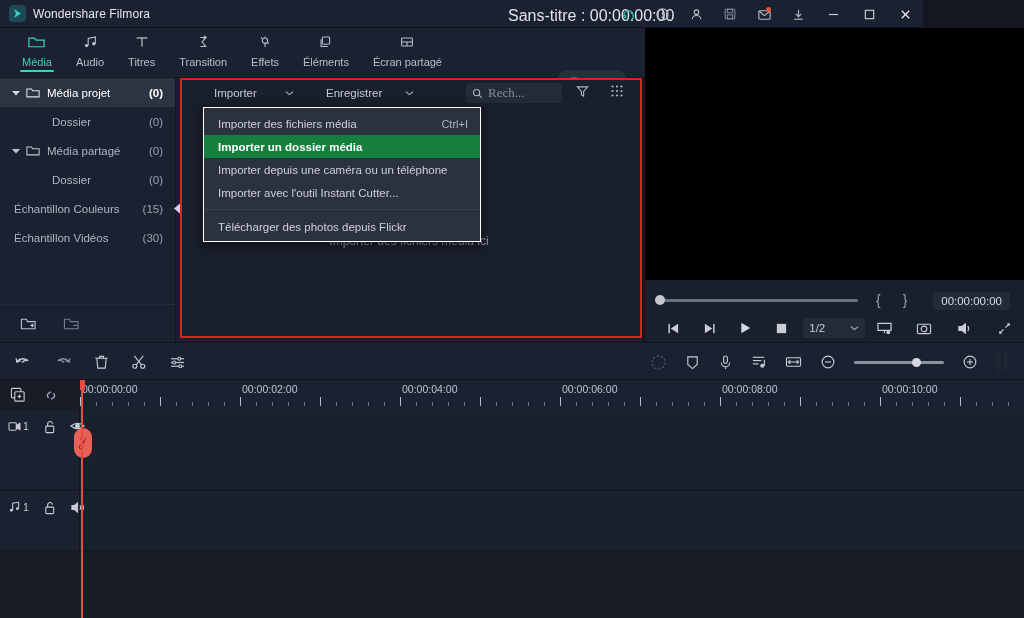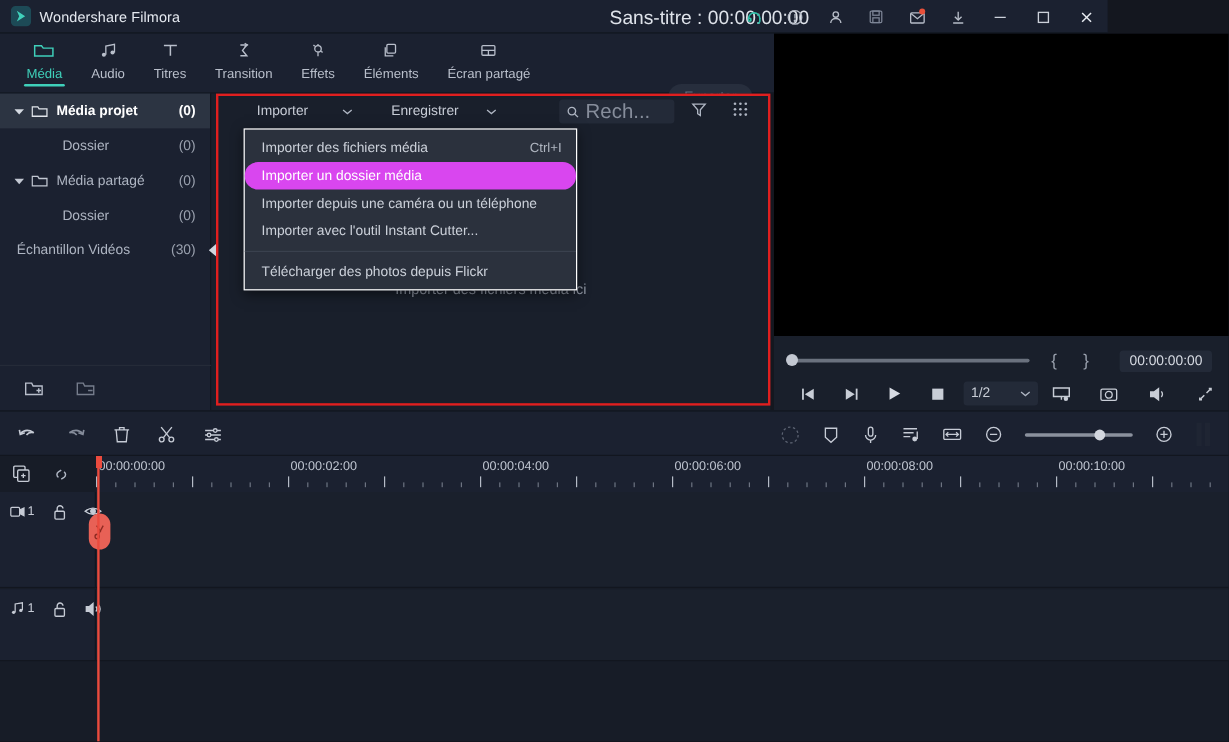--- a/index.html
+++ b/index.html
@@ -76,21 +76,21 @@
   .sidebar {
     position: absolute; top: 78px; left: 0; width: 176px; height: 264px;
     background: #1b2130; border-right: 1px solid #12161f;
   }
   .tree-row {
     height: 29px; display: flex; align-items: center;
     padding-right: 12px; font-size: 11.5px; color: #aeb5c2;
     position: relative;
   }
   .tree-row.selected { background: #2c3442; }
-  .tree-row.selected .tr-label { color: #ffffff; font-weight: bold; }
+  .tree-row.selected .tr-label { color: #ffffff; font-weight: normal; }
   .tree-row.selected .tr-count { color: #ffffff; font-weight: bold; }
   .tr-caret { width: 16px; margin-left: 8px; display: flex; align-items: center; justify-content: center; }
   .tr-folder { width: 18px; display: flex; align-items: center; justify-content: center; }
   .tr-label { flex: 1; padding-left: 5px; }
   .tr-label.indent { padding-left: 6px; }
   .tr-count { color: #9aa1ae; font-size: 11.5px; }
   .tree-row.flat .tr-label { padding-left: 10px; }
 
   .sidebar-foot {
     position: absolute; left: 0; bottom: 0; width: 176px; height: 38px;
@@ -117,22 +117,22 @@
   }
   .dropbtn.importer { margin-left: 28px; width: 96px; }
   .dropbtn.enregistrer { margin-left: 12px; width: 108px; }
   .search-wrap {
     position: absolute; left: 290px; top: 5px; width: 96px; height: 20px;
     background: #232a38; border-radius: 3px;
     display: flex; align-items: center; padding-left: 6px; gap: 5px;
   }
   .search-wrap input {
     background: transparent; border: none; outline: none;
-    color: #b8bdc8; font-size: 17px; width: 64px;
-    font-family: Liberation Sans, sans-serif;
+    color: #b8bdc8; font-size: 13px; width: 64px;
+    font-family: Liberation Serif, serif;
   }
   .search-wrap input::placeholder { color: #868d9b; }
   .mp-ic { position: absolute; top: 6px; display: flex; align-items: center; justify-content: center; }
   .mp-ic.filter { left: 399px; }
   .mp-ic.grid { left: 434px; }
   .droparea {
     position: absolute; top: 30px; left: 0; width: 466px; height: 234px;
     display: flex; align-items: center; justify-content: center;
   }
   .droptext { font-size: 12px; color: #8f96a3; margin-top: 32px; }
@@ -149,21 +149,21 @@
     background: #2b313d; z-index: 30;
     box-shadow: 0 3px 10px rgba(0,0,0,.55);
     padding: 4px 0 3px 0;
     border: 1px solid #ffffff;
   }
   .menu-item {
     height: 23px; display: flex; align-items: center;
     padding: 0 12px 0 14px; font-size: 11.5px; color: #ccd1da;
     justify-content: space-between;
   }
-  .menu-item.highlight { background: #d946ef; color: #ffffff; font-weight: normal; border-radius: 11px; }
+  .menu-item.highlight { background: #15803d; color: #ffffff; font-weight: bold; }
   .menu-shortcut { font-size: 11px; color: #b0b6c1; }
   .menu-sep { height: 1px; background: #3a414e; margin: 5px 0 5px 0; }
 
   
   .preview {
     position: absolute; top: 28px; left: 645px; width: 379px; height: 252px;
     background: #000000;
   }
   .prev-ctrl {
     position: absolute; top: 280px; left: 645px; width: 379px; height: 62px;
@@ -453,20 +453,24 @@
       <span class="tr-count">(0)</span>
     </div>
 
     <div class="tree-row flat">
       <span class="tr-caret"></span>
       <span class="tr-folder"></span>
       <span class="tr-label indent">Dossier</span>
       <span class="tr-count">(0)</span>
     </div>
 
+    <div class="tree-row flat">
+      <span class="tr-label" style="padding-left:14px">Échantillon Couleurs</span>
+      <span class="tr-count">(15)</span>
+    </div>
 
     <div class="tree-row flat">
       <span class="tr-label" style="padding-left:14px">Échantillon Vidéos</span>
       <span class="tr-count">(30)</span>
     </div>
 
     <div class="sidebar-foot">
       <span>
         <svg width="17" height="14" viewBox="0 0 18 14" fill="none" stroke="#b9bfcb" stroke-width="1.2">
           <path d="M1.5 2 L1.5 12 L16 12 L16 4.5 L8 4.5 L6.8 2 Z"></path>

